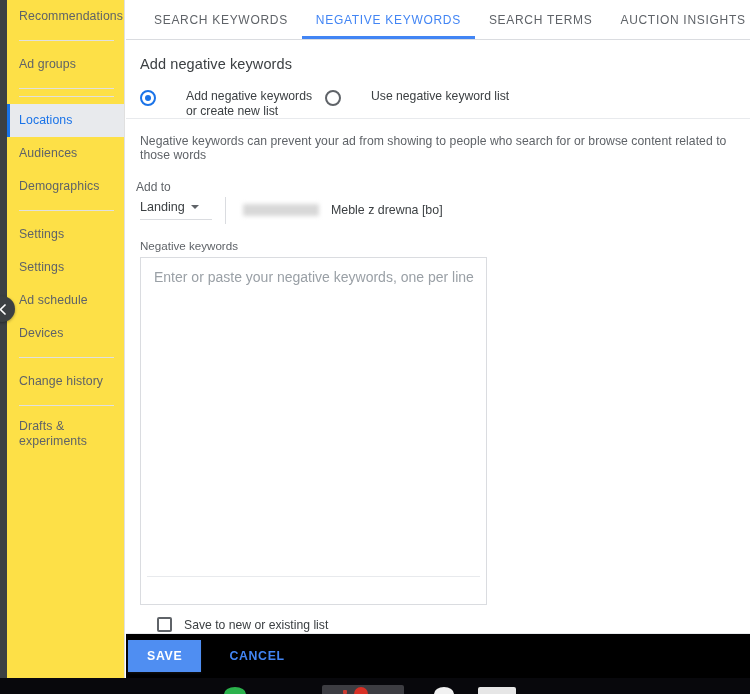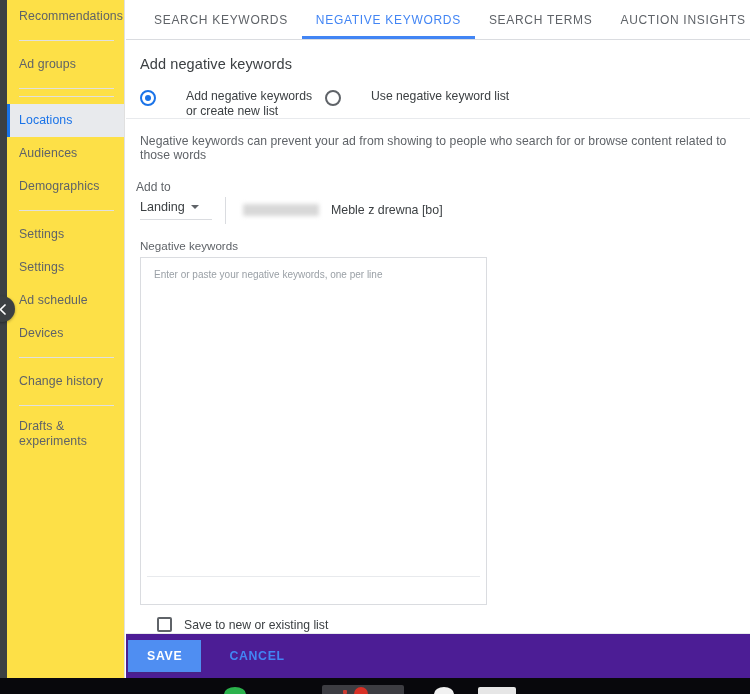--- a/index.html
+++ b/index.html
@@ -257,21 +257,21 @@
     margin: 5px 0 0 14px;
     width: 347px;
     height: 348px;
     border: 1px solid #dadce0;
     background: #ffffff;
   }
   .nk-placeholder {
     position: absolute;
     left: 13px;
     top: 11px;
-    font-size: 10px;
+    font-size: 14px;
     color: #9aa0a6;
   }
   .nk-inner-rule {
     position: absolute;
     left: 6px; right: 6px;
     bottom: 27px;
     height: 1px;
     background: #e8eaed;
   }
 
@@ -298,21 +298,21 @@
   
   .footer {
     position: absolute;
     left: 0; right: 0;
     bottom: 0;
     height: 45px;
     border-top: 1px solid #e8eaed;
     display: flex;
     align-items: center;
     padding-left: 2px;
-    background: #4c1d95;
+    background: #000000;
   }
   .btn-save {
     background: #4f8ef2;
     color: #ffffff;
     font-size: 12.3px;
     font-weight: bold;
     letter-spacing: .7px;
     border: none;
     padding: 9px 19px;
     cursor: pointer;

